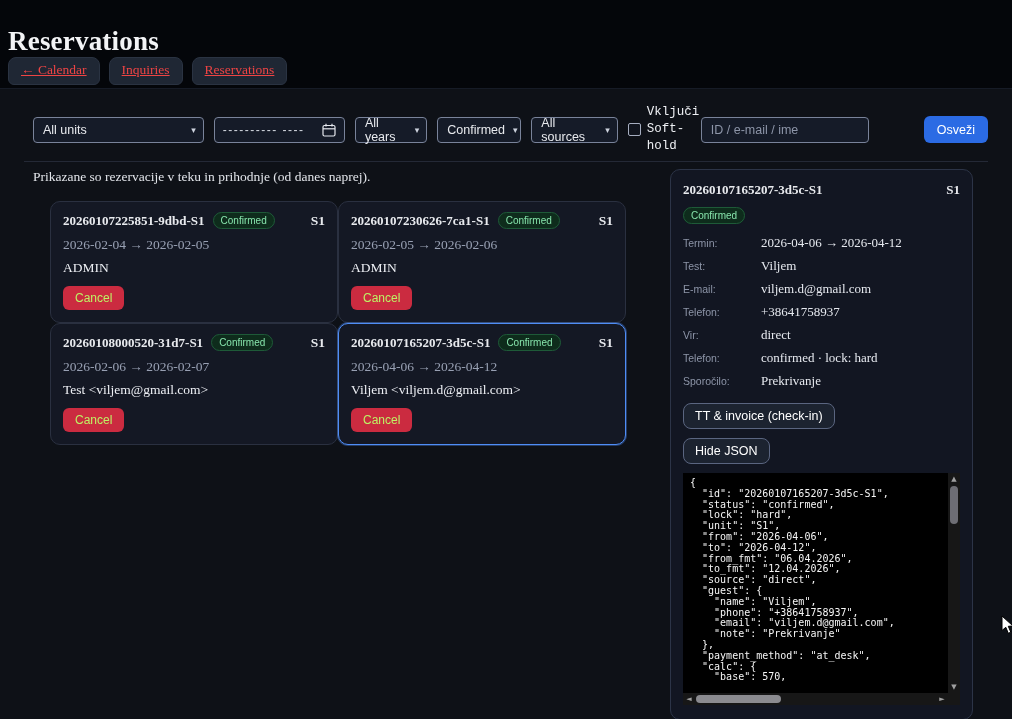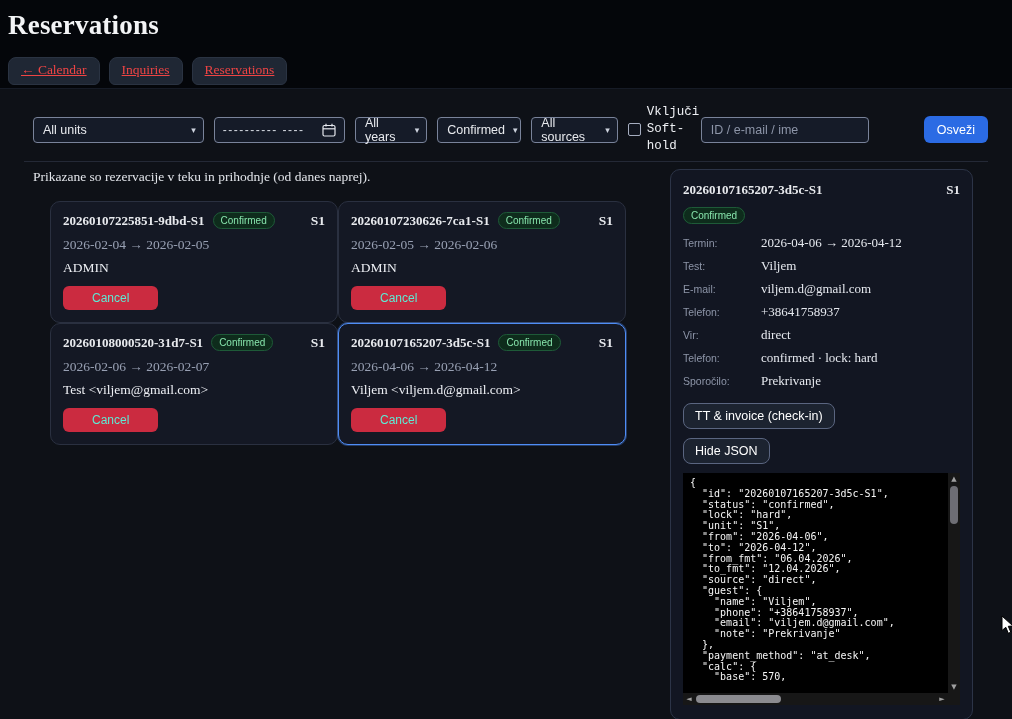--- a/index.html
+++ b/index.html
@@ -10,21 +10,21 @@
     background: #0e1117;
     color: #e8eaee;
     font-family: "Liberation Serif", serif;
   }
   
   .header {
     height: 89px;
     background: #04060a;
     display: flex;
     flex-direction: column;
-    justify-content: space-between;
+    justify-content: flex-end;
     padding: 10px 0 0 8px;
     border-bottom: 1px solid #161b26;
   }
   .page-title { font-size: 27px; font-weight: bold; color: #f3f4f6; letter-spacing: .2px; }
   .tabs { display: flex; gap: 9px; padding-bottom: 3px; }
   .tab {
     background: #1f2734;
     border: 1px solid #2a3342;
     border-radius: 8px 8px 6px 6px;
     padding: 4px 12px 6px;
@@ -109,23 +109,23 @@
     border: 1px solid #1e5a38;
     padding: 2px 7px;
     border-radius: 9px;
     white-space: nowrap;
   }
   .unit-lbl { margin-left: auto; font-weight: bold; font-size: 13.5px; }
   .card-dates { margin-top: 8px; color: #98a0b3; font-size: 13.5px; }
   .card-guest { margin-top: 7px; font-size: 13.5px; color: #edeff4; }
   .btn-cancel {
     margin-top: 10px;
-    background: #cb2b40; color: #5eead4;
+    background: #cb2b40; color: #bef264;
     border: none; border-radius: 6px;
-    padding: 5px 29px;
+    padding: 5px 12px;
     font-family: "Liberation Sans", sans-serif; font-size: 12px;
     cursor: pointer;
   }
   
   .detail {
     width: 303px; flex: none;
     margin-left: 12px; margin-right: 15px;
     align-self: flex-start;
     background: #121622;
     border: 1px solid #2c3447;

